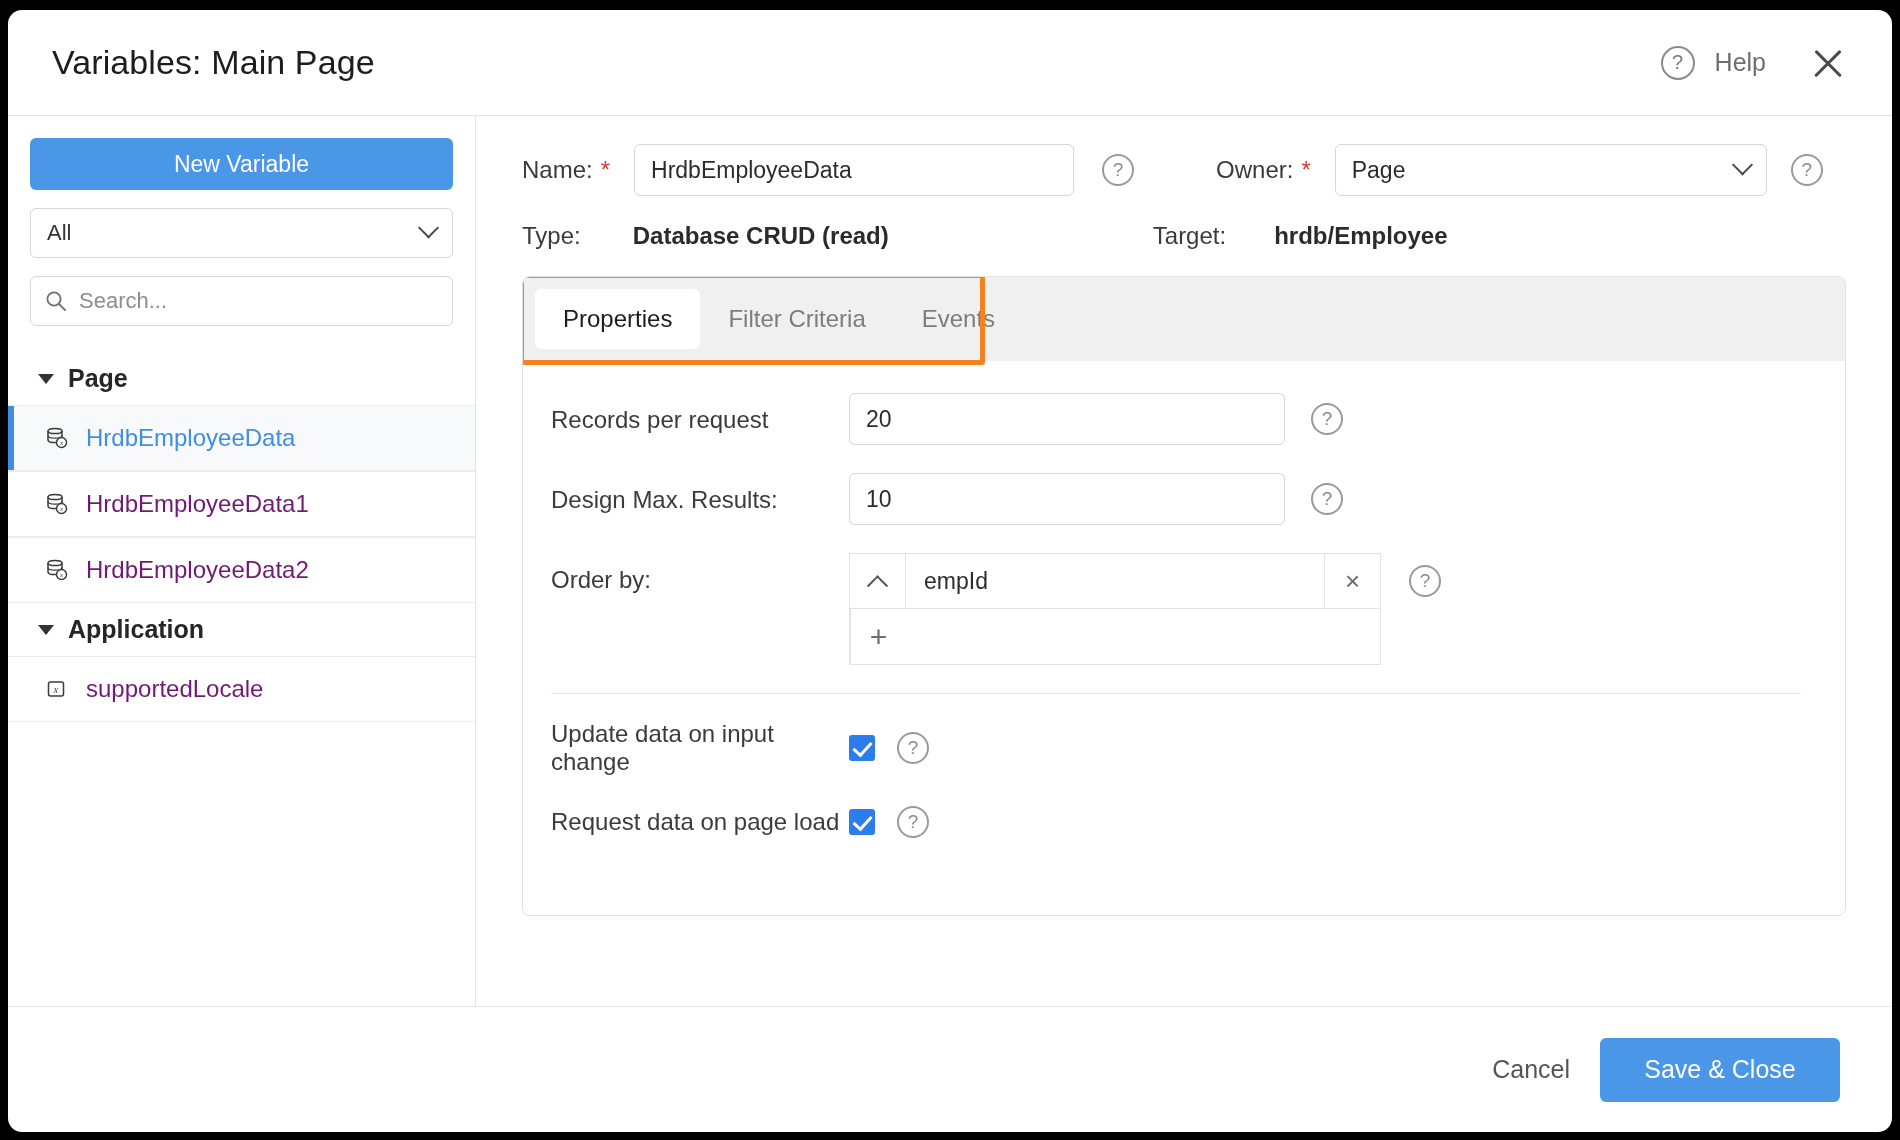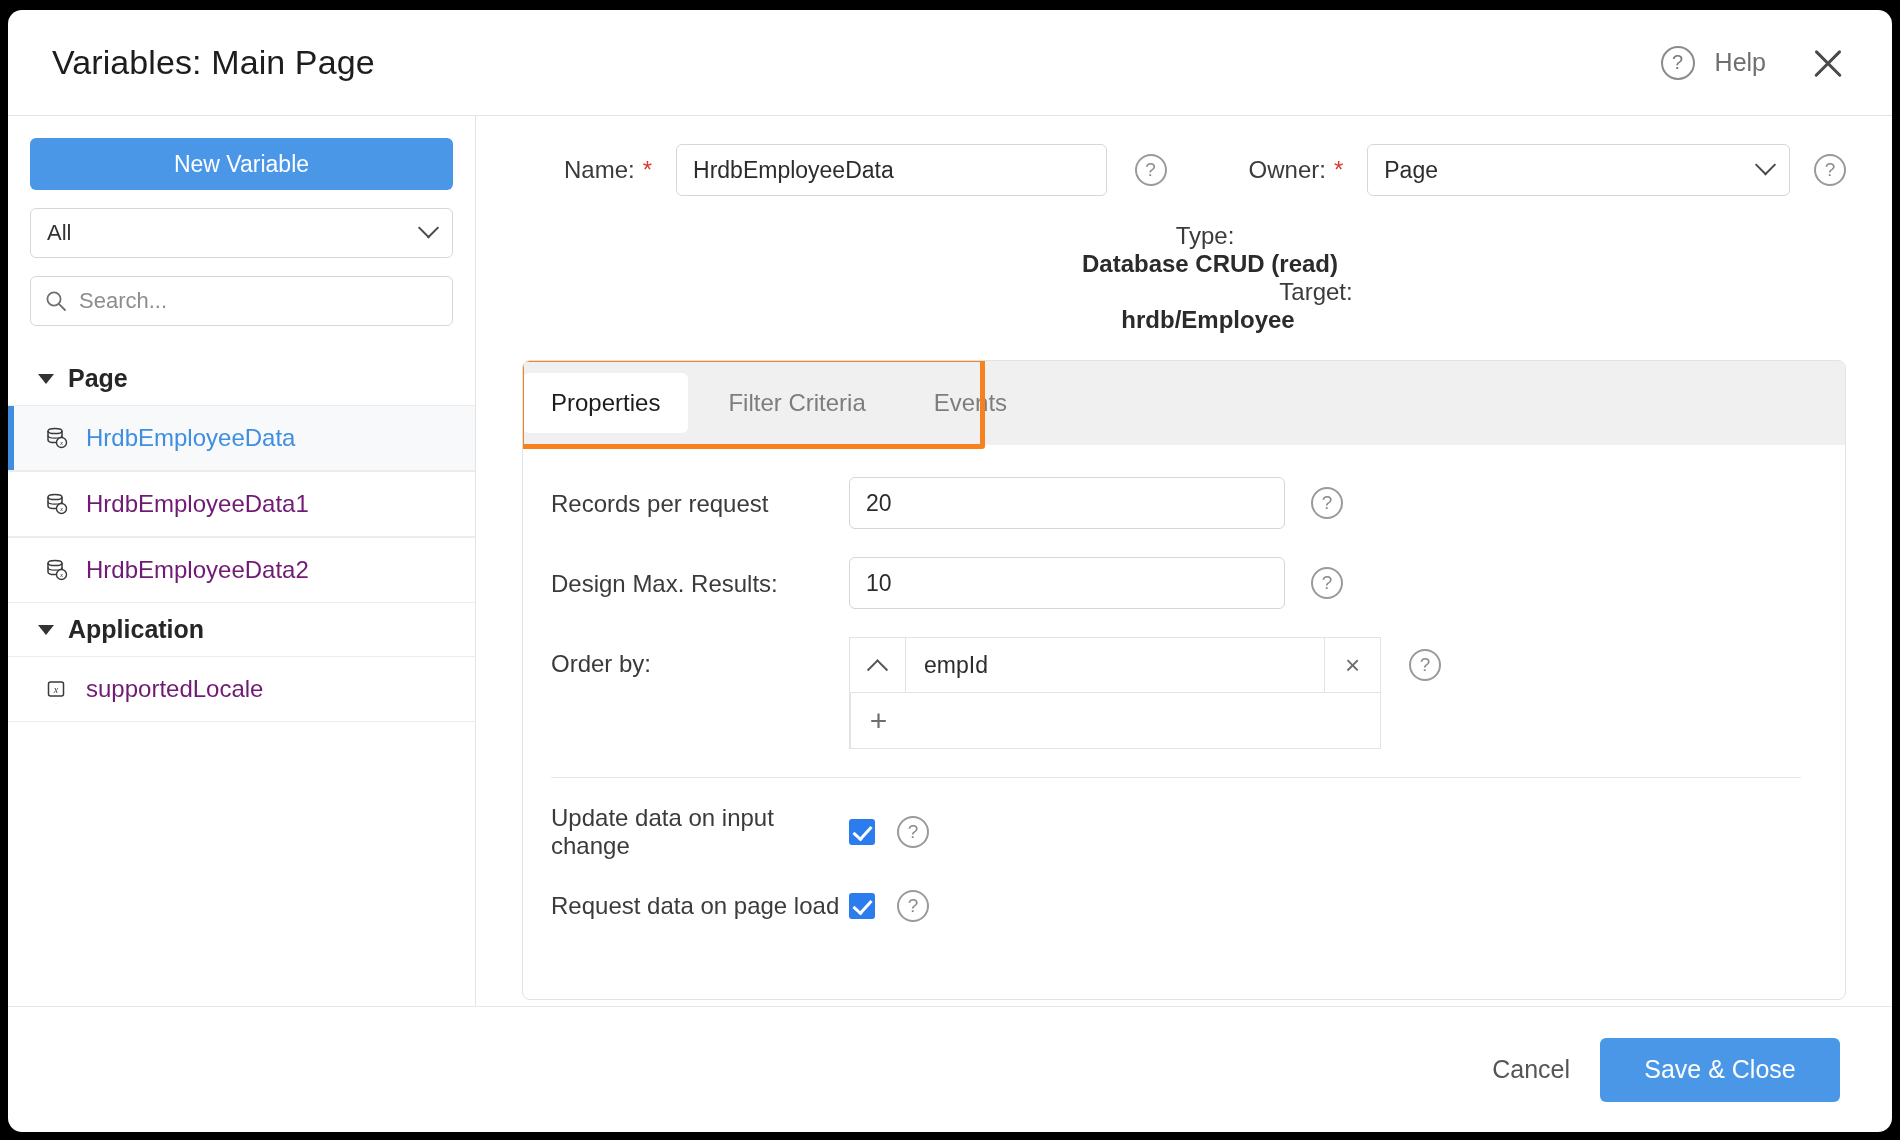--- a/index.html
+++ b/index.html
@@ -206,21 +206,20 @@
 
   .form-row {
     display: flex;
     align-items: center;
     gap: 0;
   }
   .fld-label {
     font-size: 24px;
     color: #3b3b3b;
     white-space: nowrap;
-    margin-left: 42px;
   }
   .req { color: #d63b2f; margin-left: 8px; font-size: 24px; }
 
   .text-input {
     height: 52px;
     border: 1px solid #d6d6d6;
     border-radius: 6px;
     display: flex;
     align-items: center;
     padding: 0 16px;
@@ -259,22 +258,22 @@
     flex-direction: column;
     overflow: hidden;
     position: relative;
   }
   .tabbar {
     height: 84px;
     flex: 0 0 84px;
     background: #f0f0f0;
     display: flex;
     align-items: center;
-    padding: 0 0;
-    gap: 12px;
+    padding: 0 12px;
+    gap: 0;
   }
   .tab {
     height: 60px;
     padding: 0 28px;
     display: flex;
     align-items: center;
     font-size: 24px;
     color: #7d7d7d;
     border-radius: 6px;
     cursor: pointer;
@@ -575,21 +574,21 @@
 
         <span class="fld-label" style="margin-left:82px;">Owner:</span>
         <span class="req">*</span>
         <div class="text-input" style="width:432px; margin-left:24px; position:relative;">
           <span>Page</span>
           <span class="chev"></span>
         </div>
         <div class="qmark" style="margin-left:24px;">?</div>
       </div>
 
-      <div class="form-row" style="margin-top:26px;flex-direction:column;">
+      <div class="form-row" style="margin-top:26px;">
         <span class="fld-label">Type:</span>
         <span class="static-val" style="margin-left:52px;">Database CRUD (read)</span>
 
         <span class="fld-label" style="margin-left:264px;">Target:</span>
         <span class="static-val" style="margin-left:48px;">hrdb/Employee</span>
       </div>
 
       <div class="card">
 
         <div class="annot-box"></div>

